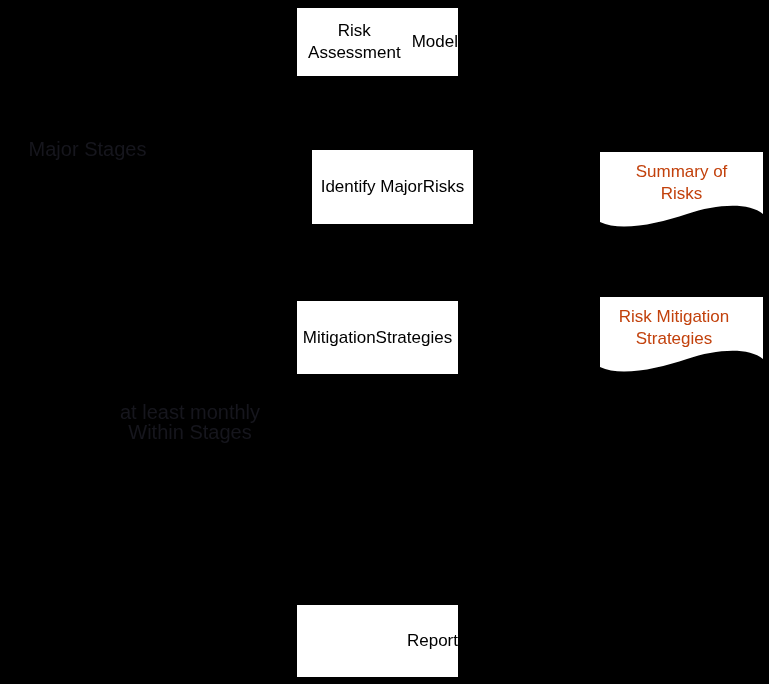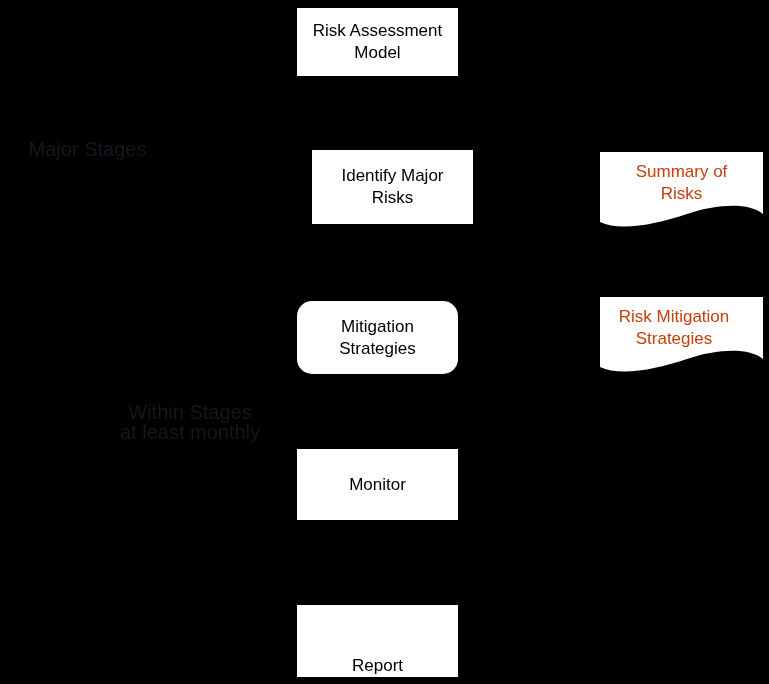--- a/index.html
+++ b/index.html
@@ -13,21 +13,20 @@
   .canvas {
     position: absolute; left: 0; top: 0;
     width: 769px; height: 684px;
     background: #000000;
   }
   .flow-box {
     position: absolute;
     background: #ffffff;
     color: #000000;
     display: flex;
-    flex-direction: column;
     justify-content: center;
     align-items: center;
     text-align: center;
     font-size: 17px;
     line-height: 22px;
   }
   .flow-box .l { display: block; }
   .doc-shape { position: absolute; }
   .doc-shape svg { display: block; }
   .doc-text {
@@ -52,43 +51,39 @@
 </head>
 <body>
 
 <div class="canvas">
 
   <div class="stage-label" style="left:25px; top:139px; width:125px;">
     <span class="l">Major Stages</span>
   </div>
 
   <div class="stage-label" style="left:100px; top:402px; width:180px;">
+    <span class="l">at least monthly</span>
     <span class="l">Within Stages</span>
-    <span class="l">at least monthly</span>
   </div>
 
   <div class="flow-box" style="left:297px; top:8px; width:161px; height:68px;">
     <span class="l">Risk Assessment</span>
     <span class="l">Model</span>
   </div>
 
   <div class="flow-box" style="left:312px; top:150px; width:161px; height:74px;">
     <span class="l">Identify Major</span>
     <span class="l">Risks</span>
   </div>
 
-  <div class="flow-box" style="left:297px; top:301px; width:161px; height:73px;border-radius:15px;">
+  <div class="flow-box" style="left:297px; top:301px; width:161px; height:73px;">
     <span class="l">Mitigation</span>
     <span class="l">Strategies</span>
   </div>
 
-  <div class="flow-box" style="left:297px; top:449px; width:161px; height:71px;">
-    <span class="l">Monitor</span>
-    <span class="l"></span>
-  </div>
 
   <div class="flow-box" style="left:297px; top:605px; width:161px; height:72px;justify-content:flex-end;">
     <span class="l">Report</span>
     <span class="l"></span>
   </div>
 
   <div class="doc-shape" style="left:600px; top:152px; width:163px; height:82px;">
     <svg width="163" height="82" viewBox="0 0 163 82">
       <path d="M0,0 H163 V62 C149,50 116,52 87,62 C57,72 20,80 0,70 Z" fill="#ffffff"></path>
     </svg>

